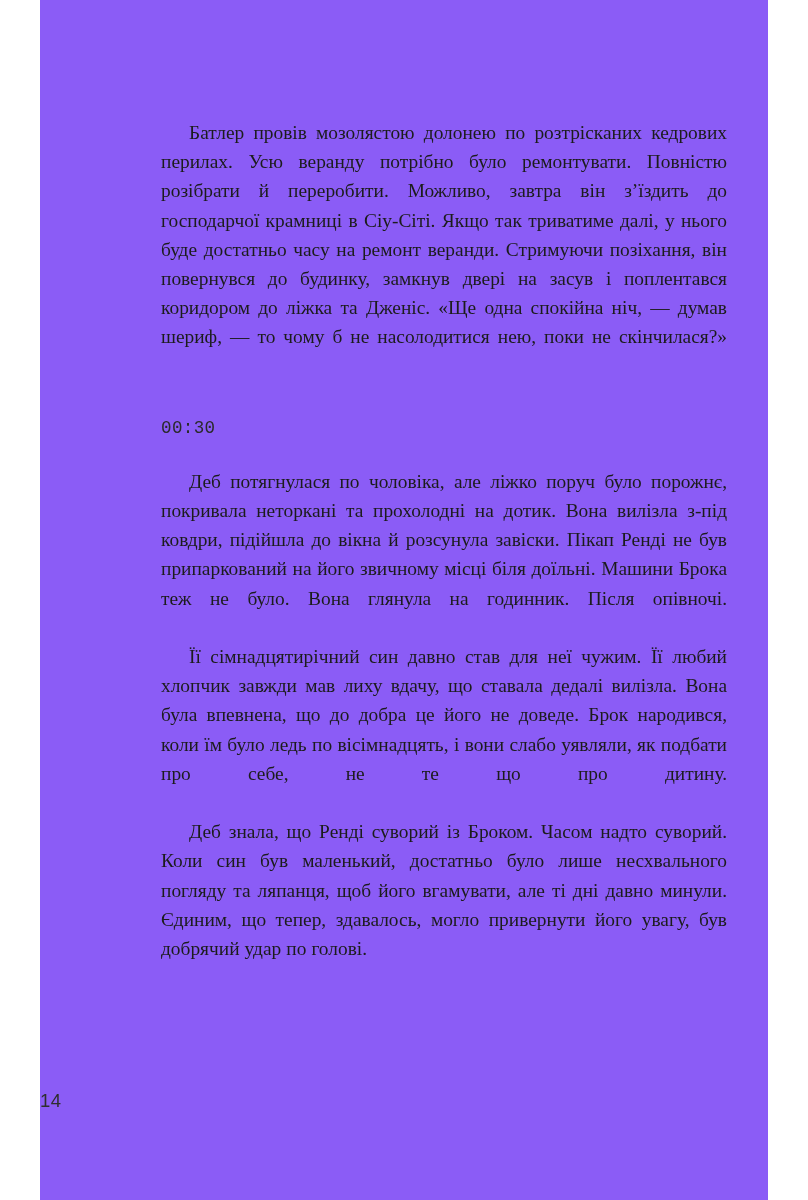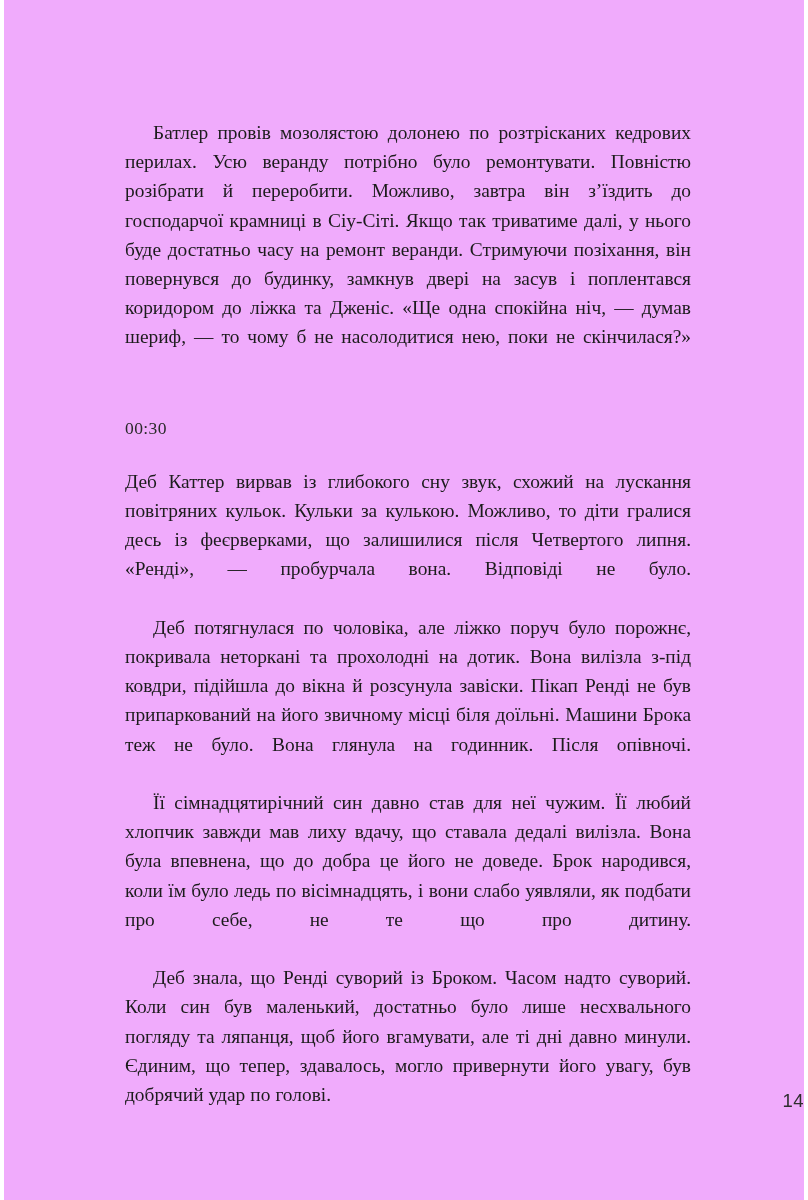--- a/index.html
+++ b/index.html
@@ -3,23 +3,23 @@
 <meta charset="utf-8">
 <title>Book Page 14</title>
 <style>
   html, body {
     margin: 0;
     padding: 0;
     background: #ffffff;
   }
   .page {
     position: relative;
-    width: 800px;
+    width: 728px;
     height: 1200px;
-    background: #f0abfc;
+    background: #8b5cf6;
     margin: 0 auto;
     overflow: hidden;
     box-sizing: border-box;
   }
   .text-block {
     position: absolute;
     left: 121px;
     top: 118px;
     width: 566px;
   }
@@ -43,37 +43,37 @@
   
   p.body-par::after {
     content: "";
     display: inline-block;
     width: 100%;
   }
   p.body-par.full-last::after {
     display: none;
   }
   .time-heading {
-    font-family: Liberation Serif, serif;
+    font-family: Liberation Mono, monospace;
     font-size: 17.5px;
     line-height: 20px;
     color: #2a2a2a;
     letter-spacing: 0.4px;
     margin: 0;
     padding: 0;
   }
   .gap-before-heading { height: 37px; }
   .gap-after-heading  { height: 29px; }
 
   .page-number {
     position: absolute;
     left: 0;
     right: 0;
     top: 1090px;
-    text-align: right;
+    text-align: left;
     font-family: "Liberation Sans", "DejaVu Sans", sans-serif;
     font-size: 18.5px;
     color: #2e2e2e;
     letter-spacing: 0.5px;
   }
 </style>
 </head>
 <body>
 
 <div class="page">
@@ -81,21 +81,20 @@
   <div class="text-block">
 
     <p class="body-par">Батлер провів мозолястою долонею по розтріска­них кедрових перилах. Усю веранду потрібно було ремонту­вати. Повністю розібрати й переробити. Можливо, завтра він з’їздить до господарчої крамниці в Сіу-Сіті. Якщо так триватиме далі, у нього буде достатньо часу на ремонт веранди. Стримуючи позіхання, він повернувся до будин­ку, замкнув двері на засув і поплентався коридором до ліжка та Дженіс. «Ще одна спокійна ніч, — думав шериф, — то чому б не насолодитися нею, поки не скінчилася?»</p>
 
     <div class="gap-before-heading"></div>
 
     <div class="time-heading">00:30</div>
 
     <div class="gap-after-heading"></div>
 
-    <p class="body-par no-indent">Деб Каттер вирвав із глибокого сну звук, схожий на лус­кання повітряних кульок. Кульки за кулькою. Можливо, то діти гралися десь із феєрверками, що залишилися після Четвертого липня. «Ренді», — пробурчала вона. Відповіді не було.</p>
 
     <p class="body-par">Деб потягнулася по чоловіка, але ліжко поруч було порожнє, покривала неторкані та прохолодні на дотик. Вона вилізла з-під ковдри, підійшла до вікна й розсуну­ла завіски. Пікап Ренді не був припаркований на його звичному місці біля доїльні. Машини Брока теж не було. Вона глянула на годинник. Після опівночі.</p>
 
     <p class="body-par">Її сімнадцятирічний син давно став для неї чужим. Її любий хлопчик завжди мав лиху вдачу, що ставала деда­лі вилізла. Вона була впевнена, що до добра це його не доведе. Брок народився, коли їм було ледь по вісімна­дцять, і вони слабо уявляли, як подбати про себе, не те що про дитину.</p>
 
     <p class="body-par full-last">Деб знала, що Ренді суворий із Броком. Часом надто суворий. Коли син був маленький, достатньо було лише несхвального погляду та ляпанця, щоб його вгамувати, але ті дні давно минули. Єдиним, що тепер, здавалось, могло привернути його увагу, був добрячий удар по голові.</p>
 
   </div>
 
   <div class="page-number">14</div>

